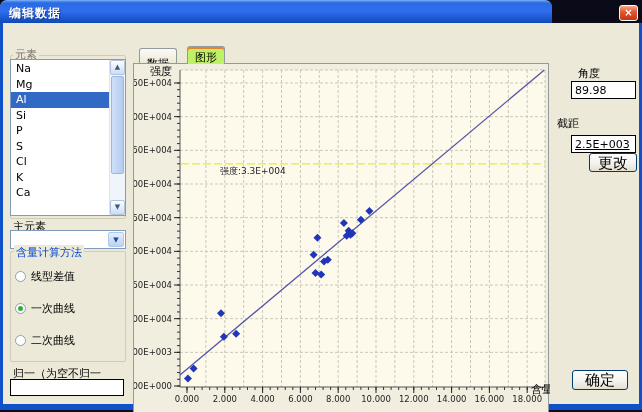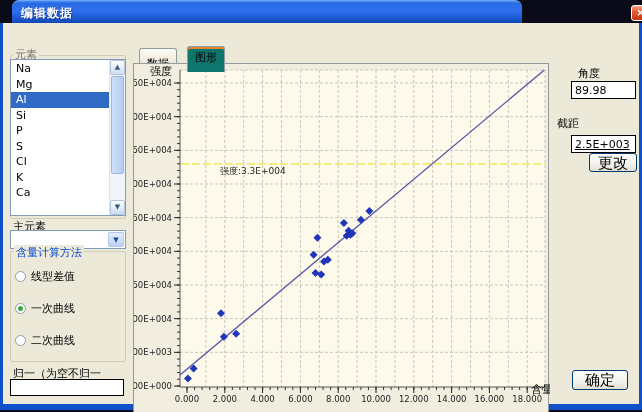--- a/index.html
+++ b/index.html
@@ -1,21 +1,21 @@
 <!DOCTYPE html>
 <html><head>
 <meta charset="utf-8">
 <style>
   * { margin:0; padding:0; box-sizing:border-box; }
   html,body { width:642px; height:412px; overflow:hidden; }
   body { font-family:"DejaVu Sans","Liberation Sans",sans-serif; background:#0a0a18; }
   #app { position:relative; width:642px; height:412px; background:#0a0a18; }
 
   .window { position:absolute; left:0; top:2; width:642px; height:410px; }
-  .titlebar { position:absolute; left:12px; top:0; width:510px; height:23px;
+  .titlebar { position:absolute; left:0; top:0; width:552px; height:23px;
     border-radius:7px 7px 0 0;
     background:linear-gradient(180deg,#4a90f4 0%,#2a6ae0 10%,#2f6ff0 45%,#1550c4 90%,#1147b0 100%);
     border-top:1px solid #6ea6f8; }
   .title-text { position:absolute; left:9px; top:4px; color:#fff; font-size:12px; font-weight:bold;
     text-shadow:1px 1px 1px #163a8c; letter-spacing:1px; }
   .close-btn { position:absolute; left:619px; top:4px; width:19px; height:16px; border:1px solid #fff;
     border-radius:3px; background:linear-gradient(180deg,#f7a88b 0%,#e25a33 40%,#c83b16 90%);
     color:#fff; font-size:10px; font-weight:bold; text-align:center; line-height:14px; cursor:pointer; }
 
   .dlg-body { position:absolute; left:0; top:23px; width:642px; height:387px; background:#ece9d8;
@@ -59,21 +59,21 @@
   .xp-input { position:absolute; background:#fff; border:1px solid #000000; font-size:11px;
     font-family:"DejaVu Sans","Liberation Sans",sans-serif; padding:0 3px; color:#000; }
   .norm-input { left:7px; top:356px; width:114px; height:17px; }
 
   
   .chart-area { position:absolute; left:130px; top:23px; width:416px; height:376px; }
   .tabstrip { position:absolute; left:0; top:0; height:18px; width:100%; }
   .tab { position:absolute; top:2px; height:16px; border:1px solid #919b9c; border-bottom:none;
     border-radius:3px 3px 0 0; font-size:11px; text-align:center; padding:7px 7px 0 7px;
     background:linear-gradient(180deg,#fbfaf5,#ece9d8); color:#000; cursor:pointer; }
-  .tab.active { top:0; height:26px; background:#0f766e; box-shadow:inset 0 2px 0 #e5862c; z-index:2; padding-top:3px; }
+  .tab.active { top:0; height:18px; background:#bef264; box-shadow:inset 0 2px 0 #e5862c; z-index:2; padding-top:3px; }
   .tabpage { position:absolute; left:0; top:17px; width:416px; height:358px; background:#f1eee0;
     border:1px solid #919b9c; }
   .tabpage svg { position:absolute; left:0; top:0; }
 
   
   .angle-label { left:575px; top:43px; }
   .angle-input { left:568px; top:58px; width:65px; height:18px; }
   .intercept-label { left:554px; top:93px; }
   .intercept-input { left:568px; top:112px; width:65px; height:18px;text-decoration:underline; }
   .xp-button { position:absolute; border:1px solid #003c74; border-radius:3px;

